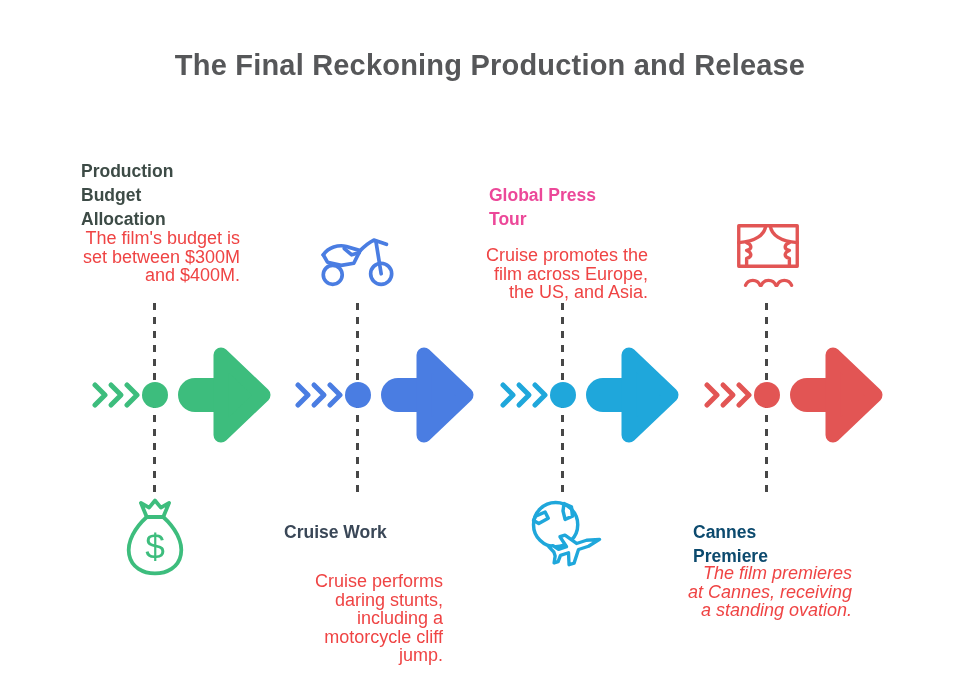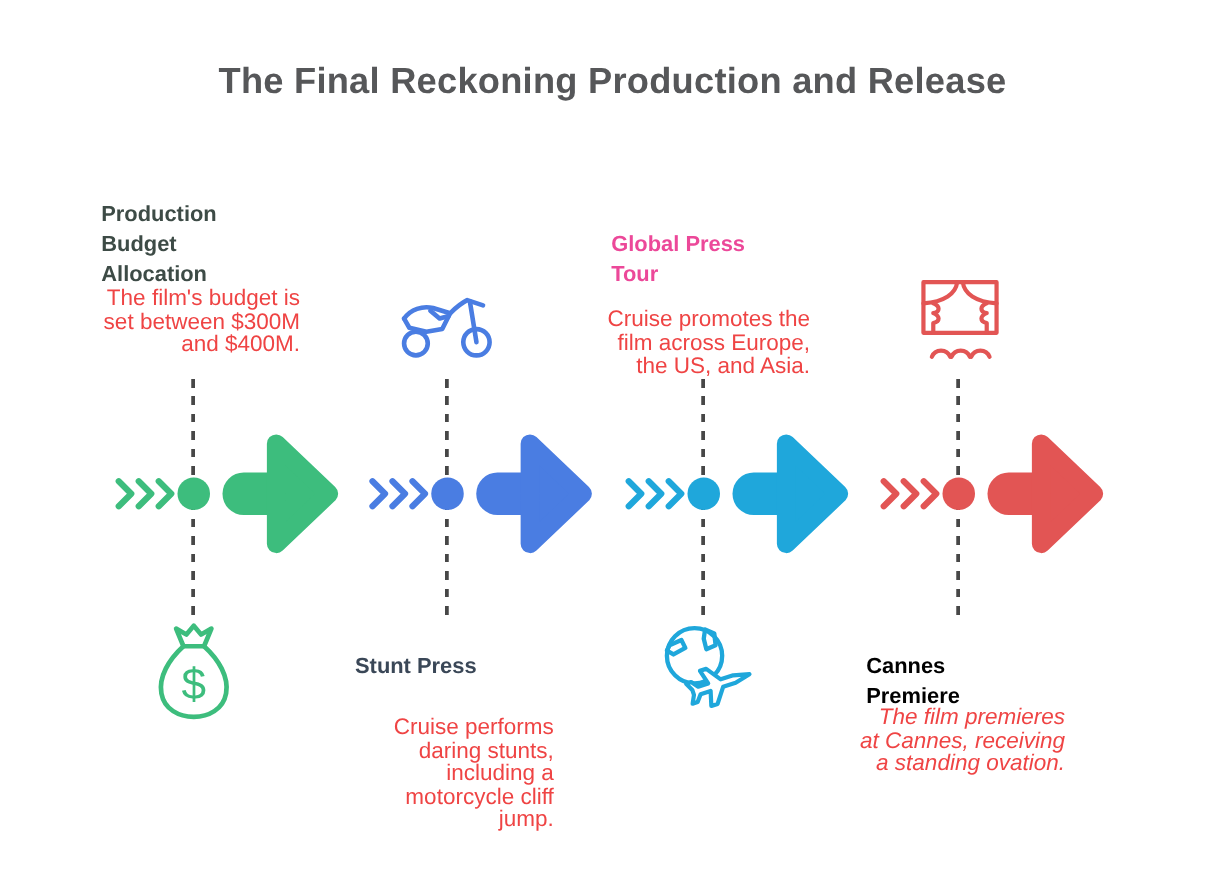--- a/index.html
+++ b/index.html
@@ -24,21 +24,21 @@
   .s1 .dash{left:153px;} .s1 .dot{left:142px;background:#3dbd7d;}
   .s1 .chevrons{left:92px;} .s1 .arrow{left:173px;} .s1 .icon{left:117px;top:497px;}
   .s2 .heading{color:#3a4757;left:268px;width:180px;top:504px;}
   .s2 .desc{left:273px;width:170px;top:572px;}
   .s2 .dash{left:356px;} .s2 .dot{left:345px;background:#4a7de2;}
   .s2 .chevrons{left:295px;} .s2 .arrow{left:376px;} .s2 .icon{left:318px;top:226px;}
   .s3 .heading{color:#ec4899;left:473px;width:180px;top:167px;}
   .s3 .desc{left:478px;width:170px;top:246px;}
   .s3 .dash{left:561px;} .s3 .dot{left:550px;background:#1fa7db;}
   .s3 .chevrons{left:500px;} .s3 .arrow{left:581px;} .s3 .icon{left:523px;top:496px;}
-  .s4 .heading{color:#000000;left:677px;width:180px;top:504px;}
+  .s4 .heading{color:#0c4a6e;left:677px;width:180px;top:504px;}
   .s4 .desc{left:682px;width:170px;top:564px;font-style:italic;}
   .s4 .dash{left:765px;} .s4 .dot{left:754px;background:#e25554;}
   .s4 .chevrons{left:704px;} .s4 .arrow{left:785px;} .s4 .icon{left:732px;top:220px;}
 </style>
 </head>
 <body>
 
 <div class="canvas">
 
   <h1 class="main-title">The Final Reckoning Production and Release</h1>
@@ -89,21 +89,21 @@
         <path d="M3 4 L13 14 L3 24"></path>
           <path d="M19 4 L29 14 L19 24"></path>
           <path d="M35 4 L45 14 L35 24"></path>
       </g>
     </svg>
     <div class="dot"></div>
     <svg class="arrow" viewBox="0 0 102 104" width="102" height="104">
       <path d="M22 52 L52 52" stroke="#4a7de2" stroke-width="34" stroke-linecap="round" fill="none"></path>
       <path d="M48 12 L90 52 L48 92 Z" fill="#4a7de2" stroke="#4a7de2" stroke-width="15" stroke-linejoin="round"></path>
     </svg>
-    <h2 class="heading">Stunt Press</h2>
+    <h2 class="heading">Cruise Work</h2>
     <p class="desc">Cruise performs
 daring stunts,
 including a
 motorcycle cliff
 jump.</p>
   </div>
 
   <div class="s3">
     <h2 class="heading">Global Press
 Tour</h2>

